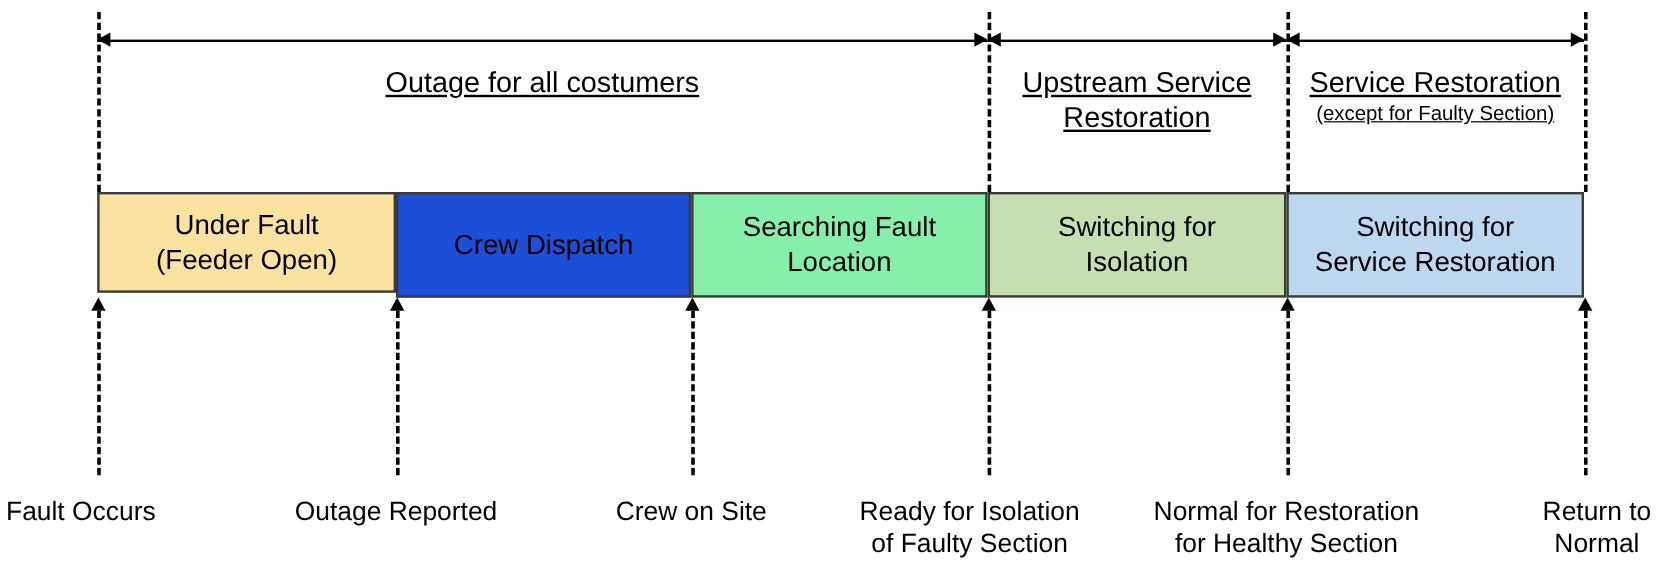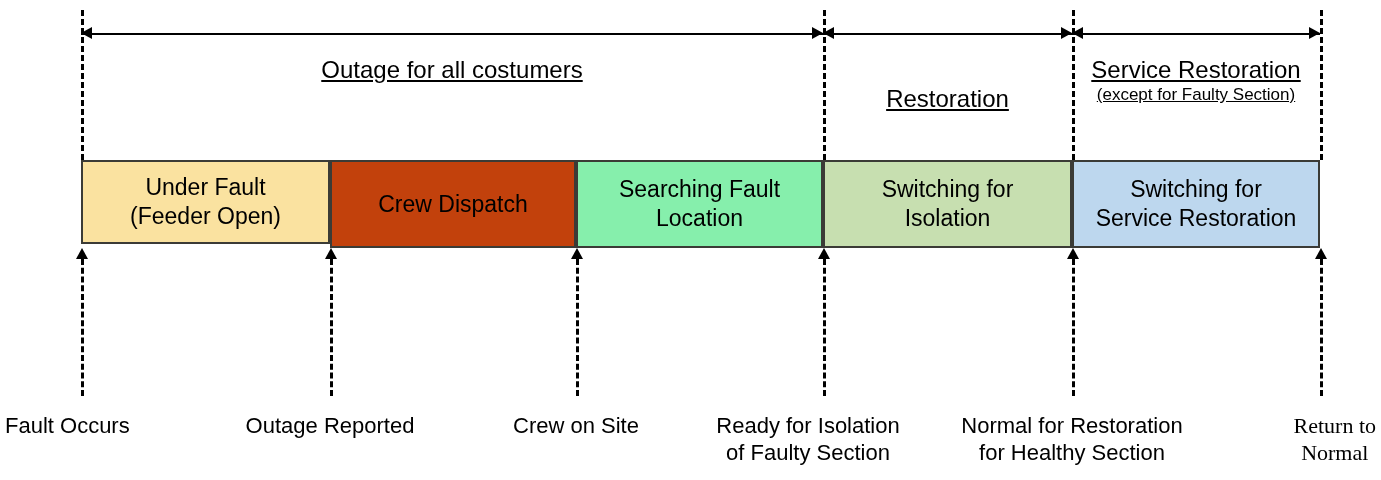--- a/index.html
+++ b/index.html
@@ -82,21 +82,21 @@
   .milestone-label {
     position: absolute;
     text-align: center;
     font-size: 22px;
     line-height: 1.24;
     color: #000000;
     white-space: nowrap;
     transform: translateX(-50%);
   }
   .milestone-label.anchor-left  { transform: translateX(0); }
-  .milestone-label.anchor-right { transform: translateX(-100%); font-family: Liberation Serif, serif; }
+  .milestone-label.anchor-right { transform: translateX(-100%); }
 </style>
 </head>
 <body>
 
 <div id="diagram">
 
   <div class="vline" style="left:81px; top:10px; height:150px;"></div>
   <div class="vline" style="left:823px; top:10px; height:150px;"></div>
   <div class="vline" style="left:1072px; top:10px; height:150px;"></div>
   <div class="vline" style="left:1320px; top:10px; height:150px;"></div>
@@ -111,37 +111,37 @@
 
   <div class="measure" style="left:1072px; top:33px; width:248px;"></div>
   <div class="arrowhead left" style="left:1072px; top:27px;"></div>
   <div class="arrowhead right" style="left:1309px; top:27px;"></div>
 
   <div class="phase-caption" style="left:81px; top:55px; width:742px;">
     <span>Outage for all costumers</span>
   </div>
 
   <div class="phase-caption" style="left:828px; top:55px; width:239px;">
-    <br>
+    <span>Upstream Service</span><br>
     <span>Restoration</span>
   </div>
 
   <div class="phase-caption" style="left:1077px; top:55px; width:238px;">
     <span>Service Restoration</span>
     <span class="sub">(except for Faulty Section)</span>
   </div>
 
   <div class="stage" style="left:81px; top:160px; width:249px; height:84px; background:#FAE2A0;">
     <div>
       <span>Under Fault</span><br>
       <span>(Feeder Open)</span>
     </div>
   </div>
 
-  <div class="stage" style="left:330px; top:160px; width:246px; height:88px; background:#c2410c;">
+  <div class="stage" style="left:330px; top:160px; width:246px; height:88px; background:#1d4ed8;">
     <div>
       <span>Crew Dispatch</span>
     </div>
   </div>
 
   <div class="stage" style="left:576px; top:160px; width:247px; height:88px; background:#86efac;">
     <div>
       <span>Searching Fault</span><br>
       <span>Location</span>
     </div>

